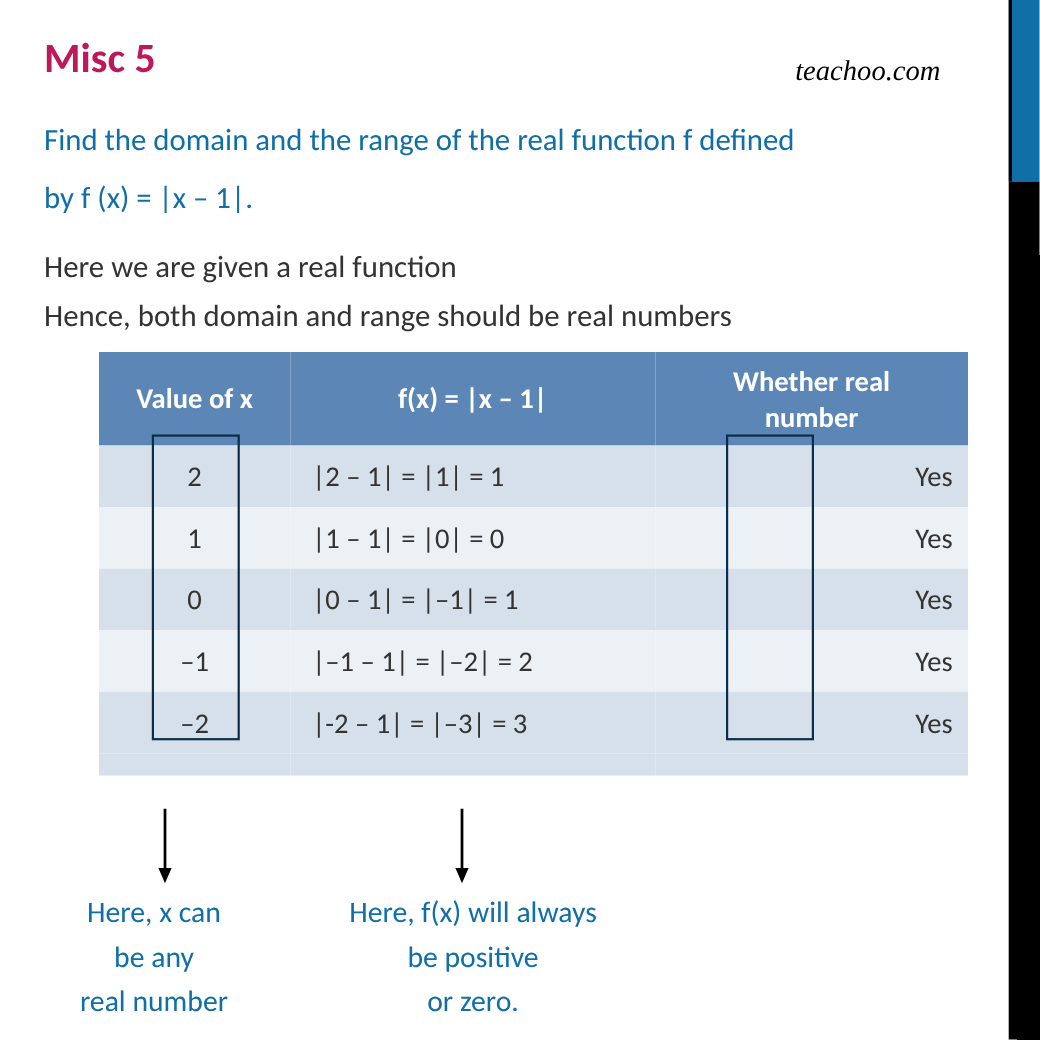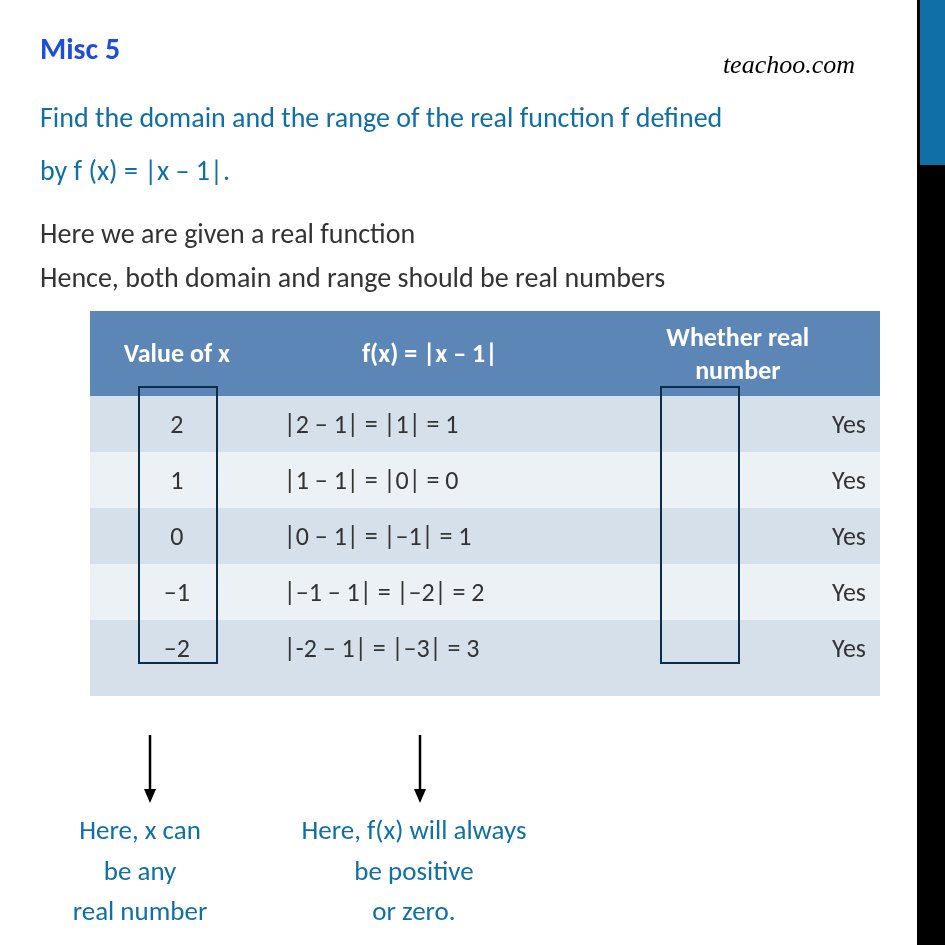--- a/index.html
+++ b/index.html
@@ -37,23 +37,23 @@
   }
   .content {
     position: absolute;
     top: 0;
     left: 0;
     width: 915px;
     height: 945px;
     padding: 30px 40px 0 40px;
   }
   .title {
-    color: #1d4ed8;
+    color: #be185d;
     font-weight: bold;
-    font-size: 30px;
+    font-size: 38px;
     margin-bottom: 24px;
   }
   .watermark {
     position: absolute;
     top: 18px;
     right: 60px;
     font-family: 'Brush Script MT', cursive;
     font-size: 26px;
     font-style: italic;
     color: #000;
@@ -124,21 +124,21 @@
     width: 915px;
   }
   .anno {
     position: absolute;
     color: #0f6fa6;
     font-size: 27px;
     text-align: center;
     line-height: 1.5;
   }
   .anno1 { left: 25px; width: 230px; }
-  .anno2 { left: 264px; width: 300px; }
+  .anno2 { left: 280px; width: 300px; }
 </style>
 </head>
 <body>
 
 <div class="sidebar-bar">
   <div class="sidebar-top"></div>
   <div class="sidebar-bottom"></div>
 </div>
 
 <div class="content">

